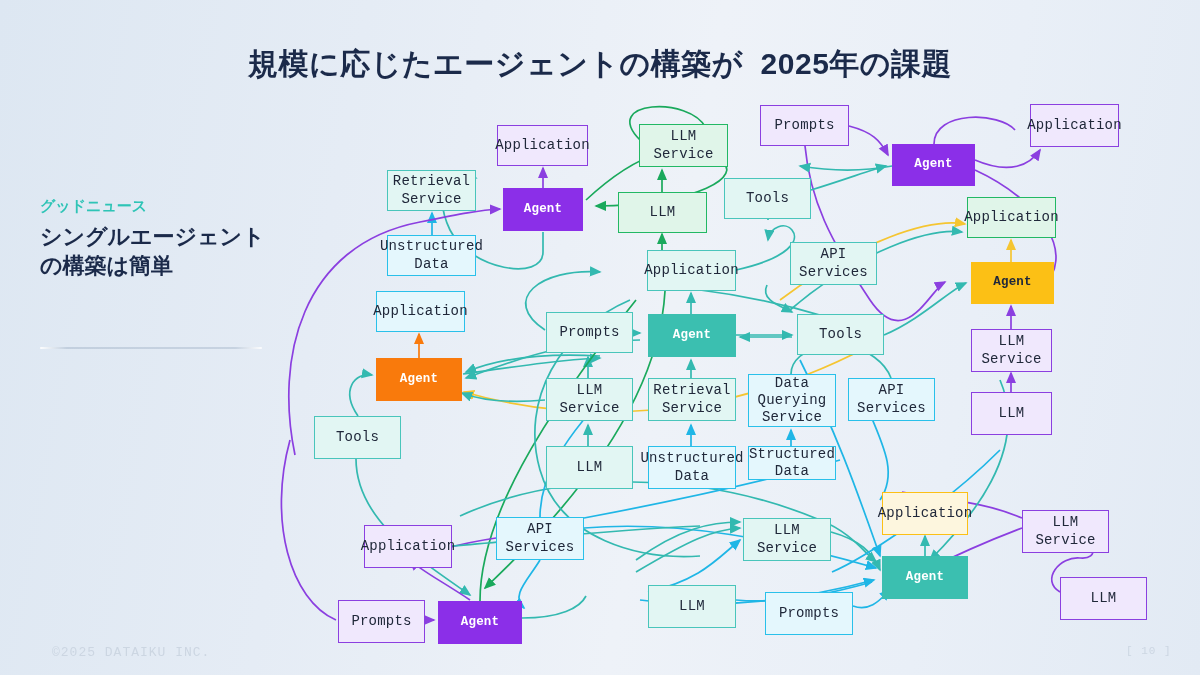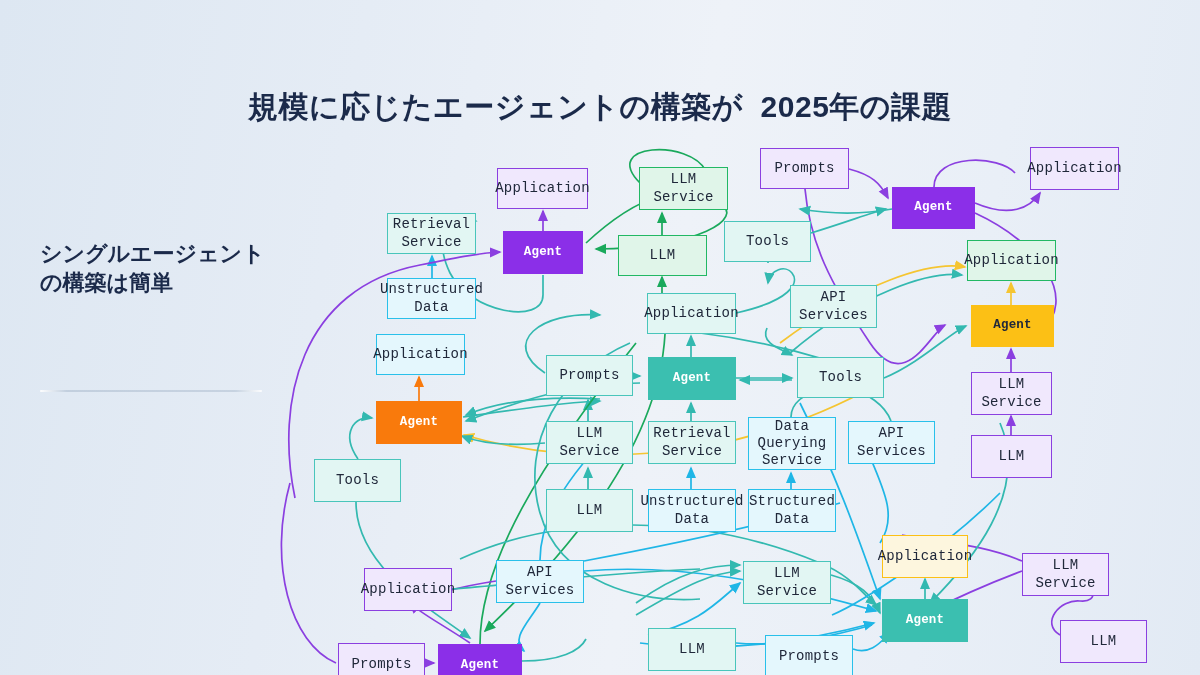--- a/index.html
+++ b/index.html
@@ -2,21 +2,21 @@
 <html><head>
 <meta charset="utf-8">
 <style>
   html,body{margin:0;padding:0;}
   body{
     width:1200px;height:675px;overflow:hidden;
     font-family:"Liberation Sans",sans-serif;
     background:linear-gradient(100deg,#dde7f2 0%,#e5ecf5 28%,#eef2f8 55%,#e9eff7 78%,#e2eaf4 100%);
     position:relative;
   }
-  #slide{position:absolute;inset:0;margin-top:43px;}
+  #slide{position:absolute;inset:0;}
 
   
   .title{
     position:absolute;left:0;top:44px;width:1200px;text-align:center;
     font-size:30px;font-weight:bold;color:#1b2a4a;letter-spacing:.5px;
     white-space:pre;
   }
 
   
   .rail{position:absolute;left:40px;top:196px;width:262px;}
@@ -55,20 +55,21 @@
   .node.agent{font-size:12.5px;font-weight:bold;border:none;}
 </style>
 </head>
 <body>
 
 <div id="slide">
 
   <div class="title">規模に応じたエージェントの構築が  2025年の課題</div>
 
   <div class="rail">
+    <div class="kicker good">グッドニュース</div>
     <div class="headline">シングルエージェント
 の構築は簡単</div>
   </div>
 
   <div class="rail-divider"></div>
 
   <div class="rail2">
   </div>
 
   <div id="diagram">
@@ -211,21 +212,21 @@
         <div class="node" style="left: 748px; top: 374px; width: 88px; height: 53px; background: rgb(228, 247, 253); border-color: rgb(41, 192, 234); color: rgb(32, 40, 58);"><span>Data
 Querying
 Service</span></div>
         <div class="node" style="left: 848px; top: 378px; width: 87px; height: 43px; background: rgb(228, 247, 253); border-color: rgb(41, 192, 234); color: rgb(32, 40, 58);"><span>API
 Services</span></div>
         <div class="node" style="left: 971px; top: 392px; width: 81px; height: 43px; background: rgb(240, 232, 253); border-color: rgb(139, 63, 224); color: rgb(32, 40, 58);"><span>LLM</span></div>
         <div class="node" style="left: 314px; top: 416px; width: 87px; height: 43px; background: rgb(226, 246, 243); border-color: rgb(73, 197, 187); color: rgb(32, 40, 58);"><span>Tools</span></div>
         <div class="node" style="left: 546px; top: 446px; width: 87px; height: 43px; background: rgb(226, 246, 243); border-color: rgb(73, 197, 187); color: rgb(32, 40, 58);"><span>LLM</span></div>
         <div class="node" style="left: 648px; top: 446px; width: 88px; height: 43px; background: rgb(228, 247, 253); border-color: rgb(41, 192, 234); color: rgb(32, 40, 58);"><span>Unstructured
 Data</span></div>
-        <div class="node" style="left: 748px; top: 446px; width: 88px; height: 43px; background: rgb(228, 247, 253); border-color: rgb(41, 192, 234); color: rgb(32, 40, 58);"><span>Structured
+        <div class="node" style="left: 748px; top: 446px; width: 88px; height: 34px; background: rgb(228, 247, 253); border-color: rgb(41, 192, 234); color: rgb(32, 40, 58);"><span>Structured
 Data</span></div>
         <div class="node" style="left: 882px; top: 492px; width: 86px; height: 43px; background: rgb(253, 246, 222); border-color: rgb(252, 192, 21); color: rgb(32, 40, 58);"><span>Application</span></div>
         <div class="node" style="left: 364px; top: 525px; width: 88px; height: 43px; background: rgb(240, 232, 253); border-color: rgb(139, 63, 224); color: rgb(32, 40, 58);"><span>Application</span></div>
         <div class="node" style="left: 496px; top: 517px; width: 88px; height: 43px; background: rgb(228, 247, 253); border-color: rgb(41, 192, 234); color: rgb(32, 40, 58);"><span>API
 Services</span></div>
         <div class="node" style="left: 743px; top: 518px; width: 88px; height: 43px; background: rgb(226, 246, 243); border-color: rgb(73, 197, 187); color: rgb(32, 40, 58);"><span>LLM
 Service</span></div>
         <div class="node" style="left: 1022px; top: 510px; width: 87px; height: 43px; background: rgb(240, 232, 253); border-color: rgb(139, 63, 224); color: rgb(32, 40, 58);"><span>LLM
 Service</span></div>
         <div class="node agent" style="left: 882px; top: 556px; width: 86px; height: 43px; background: rgb(59, 191, 176); border-color: rgb(59, 191, 176); color: rgb(255, 255, 255);"><span>Agent</span></div>

